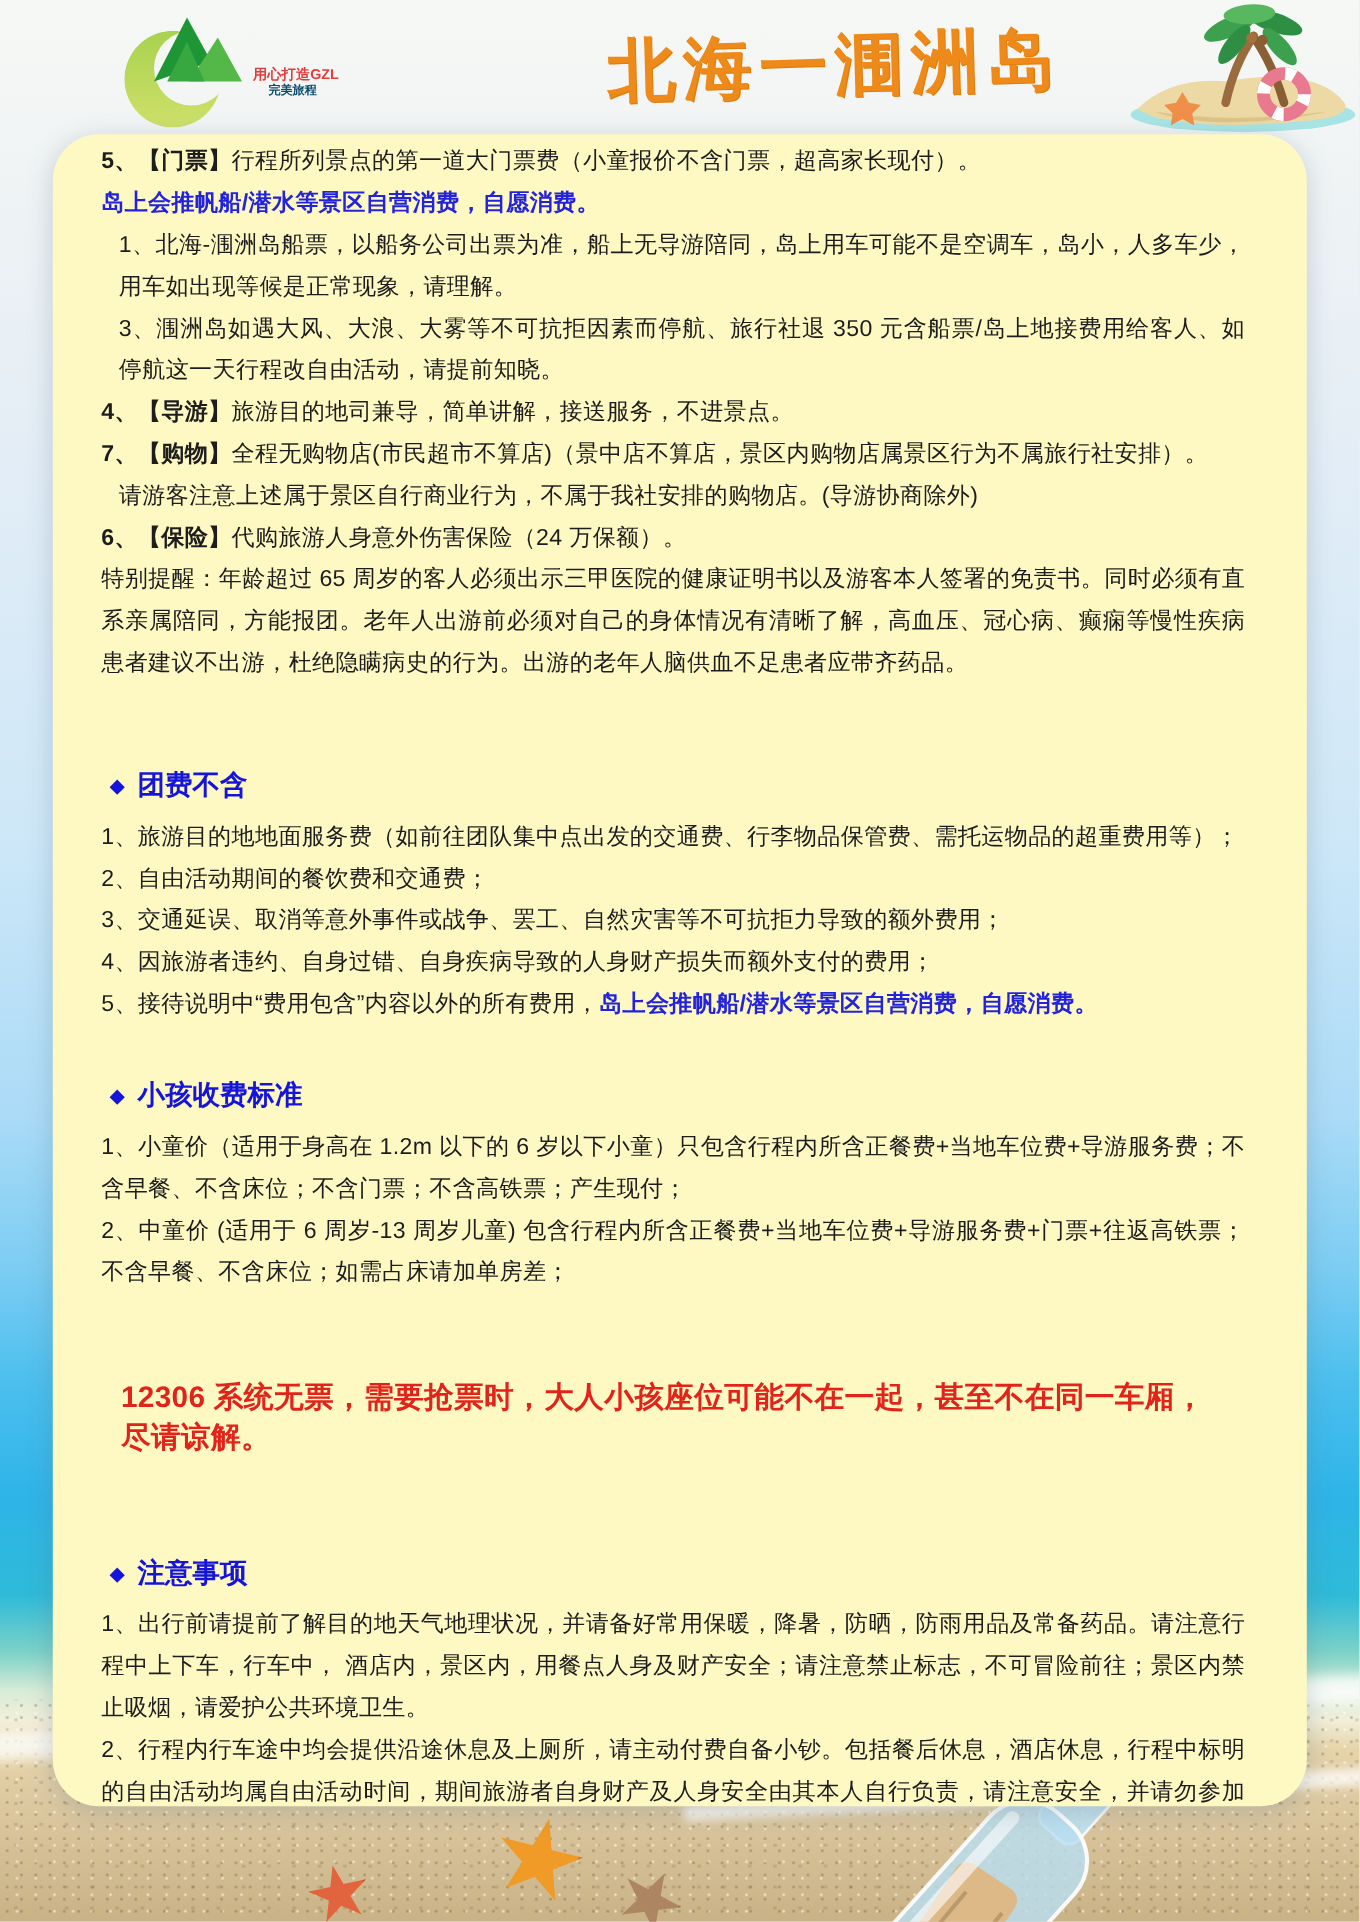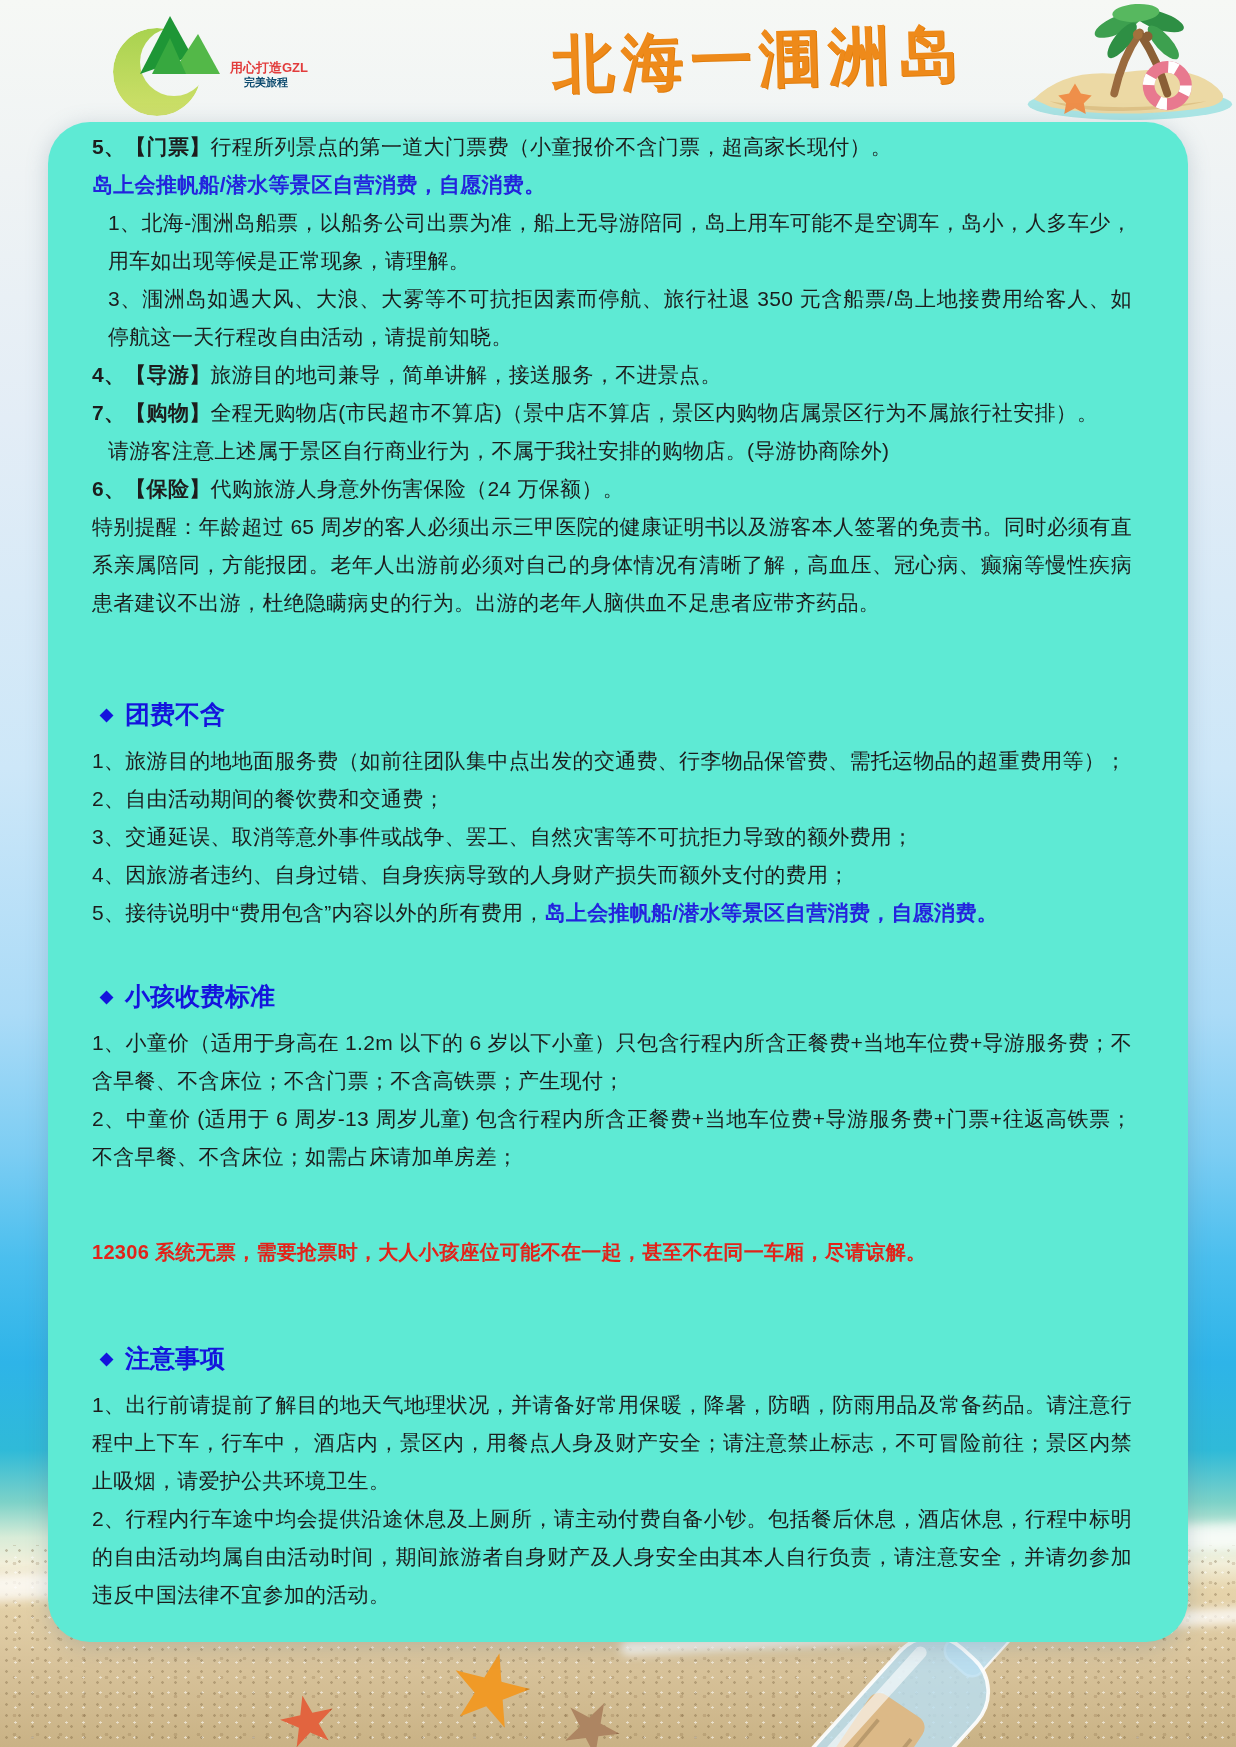--- a/index.html
+++ b/index.html
@@ -44,40 +44,40 @@
   .star.s1{left:450px;top:1652px;width:80px;height:78px;background:#f09a27;transform:rotate(14deg);box-shadow:inset -6px -8px 0 rgba(150,80,10,.35);}
   .star.s2{left:280px;top:1695px;width:56px;height:54px;background:#e2643f;transform:rotate(-12deg);box-shadow:inset -4px -6px 0 rgba(130,40,10,.35);}
   .star.s3{left:562px;top:1700px;width:58px;height:56px;background:#ad8562;transform:rotate(28deg);box-shadow:inset -4px -6px 0 rgba(90,60,30,.4);}
   .bottle{
     position:absolute;left:916px;top:1598px;width:150px;height:372px;
     transform:rotate(42deg);transform-origin:75px 30px;
   }
   
   .card{
     position:absolute;left:48px;top:122px;width:1140px;height:1520px;
-    background:#5eead4;border-radius:42px;
+    background:#fef9c3;border-radius:42px;
     box-shadow:0 4px 22px rgba(90,120,140,.28);
     overflow:hidden;
   }
   .card-inner{padding:6px 56px 0 44px;}
   
   .para{
     margin:0;font-size:21px;line-height:38px;color:#1d1d1d;
     text-align:justify;word-break:break-all;letter-spacing:.3px;
   }
   .para.indent1{padding-left:16px;}
   .seg-bold{font-weight:700;}
   .seg-blue{color:#2323dd;font-weight:600;}
   .heading{
     margin:10px 0 10px 8px;font-size:25px;line-height:36px;
     font-weight:700;color:#1414dd;display:flex;align-items:center;gap:12px;
   }
   .heading .diamond{font-size:17px;color:#1414dd;transform:translateY(1px);}
   .red-note{
-    margin:0;font-size:20px;line-height:36px;font-weight:700;color:#e2231a;
+    margin:18px;font-size:27px;line-height:36px;font-weight:700;color:#e2231a;
     letter-spacing:.3px;
   }
   
   .logo{position:absolute;left:52px;top:4px;width:330px;height:115px;}
   .logo-text{position:absolute;left:200px;top:60px;line-height:15px;margin-left:30px;}
   .logo-line1{font-size:13px;font-weight:700;color:#e23c3c;display:block;}
   .logo-line2{font-size:11px;font-weight:700;color:#0c4a6e;display:block;padding-left:14px;}
   .title{
     position:absolute;left:552px;top:16px;width:500px;
     font-size:62px;font-weight:700;color:#ee8a1a;

